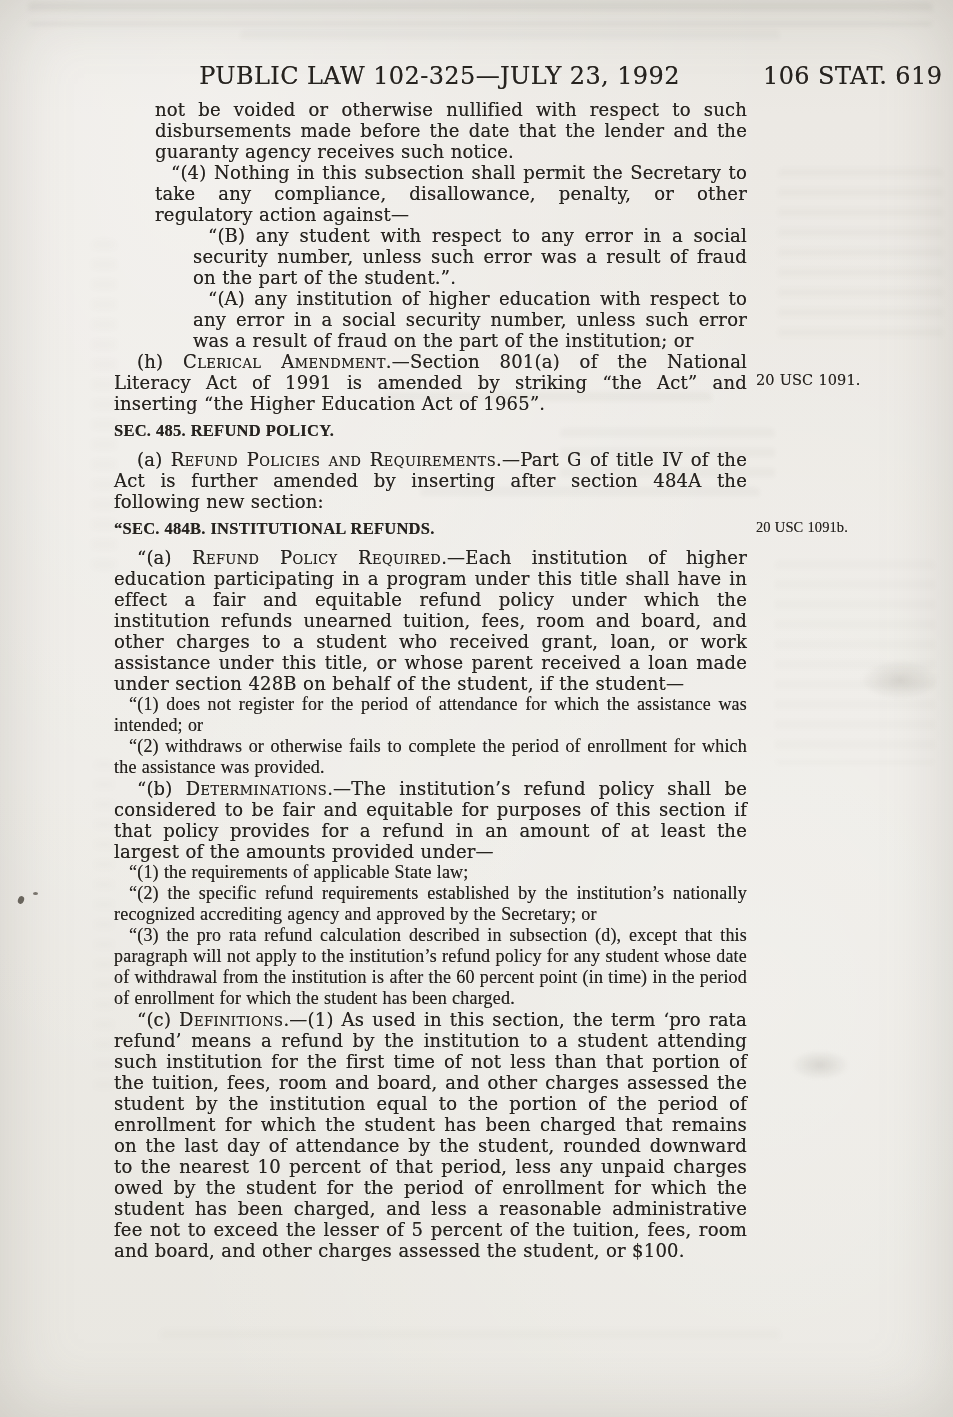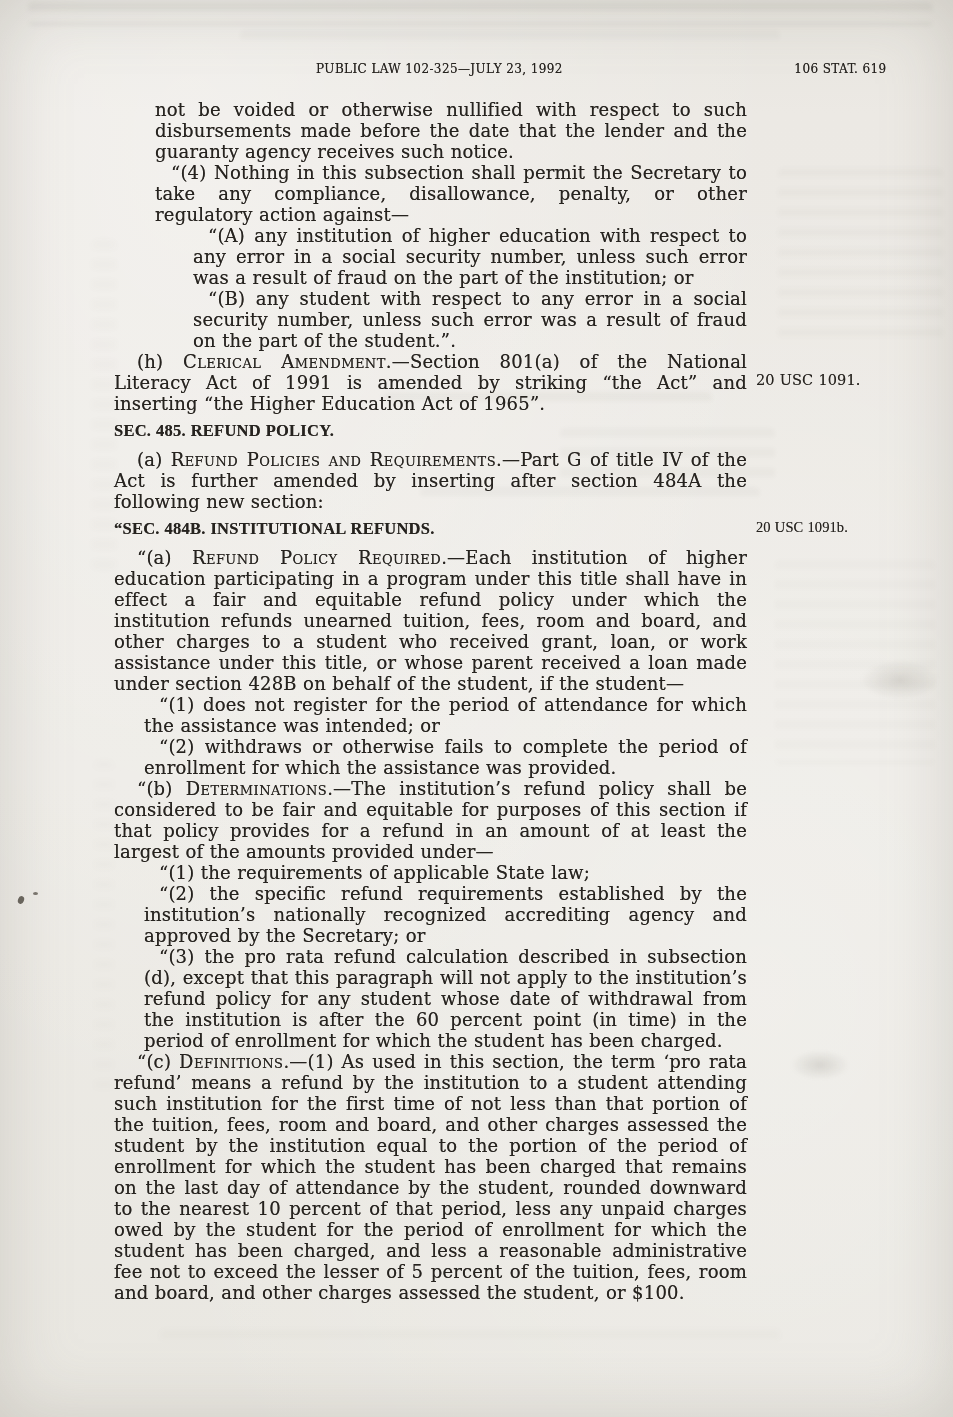--- a/index.html
+++ b/index.html
@@ -17,39 +17,39 @@
     overflow: hidden;
     font-family: "DejaVu Serif", "Liberation Serif", serif;
     color: #26231f;
     text-shadow: 0 0 0.55px rgba(32,28,24,0.62);
     -webkit-font-smoothing: antialiased;
   }
 
   
   .running-header {
     position: absolute; left: 123px; top: 62px; width: 633px;
-    text-align: center; font-size: 12px; letter-spacing: 0.4px; white-space: nowrap;
+    text-align: center; font-size: 24px; letter-spacing: 0.4px; white-space: nowrap;
   }
   .header-stat {
     position: absolute; left: 640px; top: 0; width: 155px;
     text-align: center; white-space: nowrap;
   }
 
   
   .text-column {
     position: absolute; left: 114px; top: 99px; width: 633px;
     font-size: 18px; line-height: 21px;
     text-align: justify; letter-spacing: 0.2px; word-spacing: 0.4px;
   }
   .para { margin: 0; position: relative; }
   .quote-block   { margin-left: 41px; }
   .quote-block.fl-indent    { text-indent: 16px; }
   .quote-sub     { margin-left: 79px; text-indent: 15px; }
   .level1        { text-indent: 23px; }
-  .num-item      { margin-left: 30px; text-indent: 15px; }
+  .num-item      { text-indent: 15px; font-family: Liberation Serif, serif; }
 
   .sec-heading {
     margin: 6px 0 8px 0;
     font-size: 16.5px; font-weight: bold; letter-spacing: 0.25px;
     text-align: left; text-indent: 0; position: relative; font-family: Liberation Serif, serif;
   }
 
   .sc { font-variant: small-caps; letter-spacing: 0.45px; }
 
   .margin-note {
@@ -106,25 +106,25 @@
 
     <p class="para quote-block">
       <span>not be voided or otherwise nullified with respect to such disbursements made before the date that the lender and the guaranty agency receives such notice.</span>
     </p>
 
     <p class="para quote-block fl-indent">
       <span>“(4) Nothing in this subsection shall permit the Secretary to take any compliance, disallowance, penalty, or other regulatory action against—</span>
     </p>
 
     <p class="para quote-sub">
-      <span>“(A) any institution of higher education with respect to any error in a social security number, unless such error was a result of fraud on the part of the institution; or</span>
+      <span>“(B) any student with respect to any error in a social security number, unless such error was a result of fraud on the part of the student.”.</span>
     </p>
 
     <p class="para quote-sub">
-      <span>“(B) any student with respect to any error in a social security number, unless such error was a result of fraud on the part of the student.”.</span>
+      <span>“(A) any institution of higher education with respect to any error in a social security number, unless such error was a result of fraud on the part of the institution; or</span>
     </p>
 
     <p class="para level1">
       <span>(h) </span><span class="sc">Clerical Amendment</span><span>.—Section 801(a) of the National Literacy Act of 1991 is amended by striking “the Act” and inserting “the Higher Education Act of 1965”.</span>
       <span class="margin-note" style="top:21px;">20 USC 1091.</span>
     </p>
 
     <h2 class="sec-heading">SEC. 485. REFUND POLICY.</h2>
 
     <p class="para level1">

